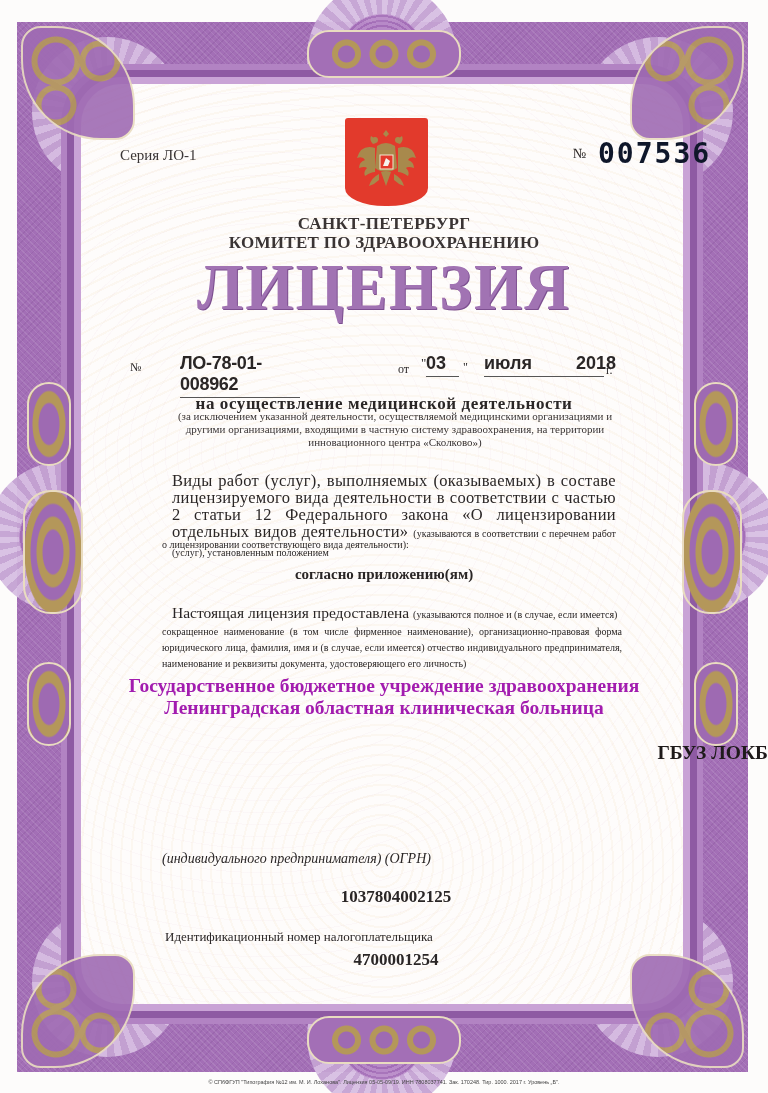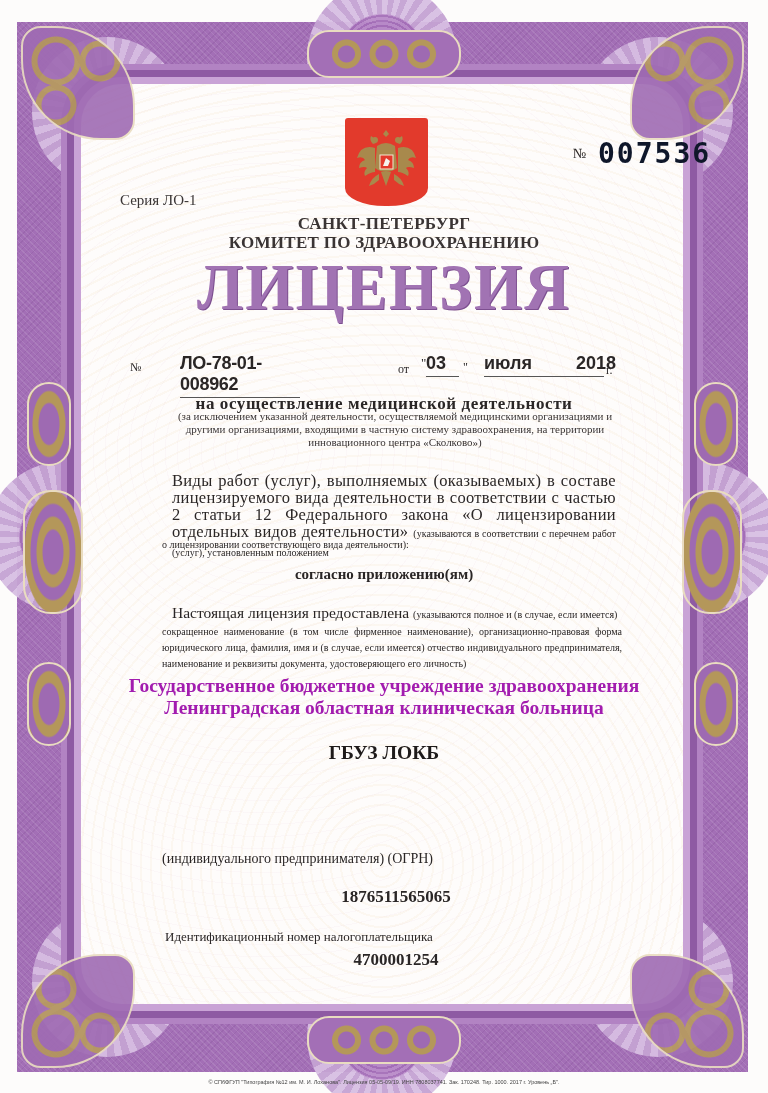--- a/index.html
+++ b/index.html
@@ -23,21 +23,21 @@
                   radial-gradient(circle at 30% 70%, transparent 14px, #b4975a 15px 20px, transparent 21px),
                   #9f6bb3; }
   .side-orn { width:56px; height:120px; border-radius:28px; background:
       radial-gradient(ellipse at 50% 50%, #9e6ab2 0 10px, #b4975a 11px 16px, #9e6ab2 17px 22px, #b4975a 23px 28px, transparent 29px); border:2px solid #e9dcc0; }
   .topbot-orn { width:150px; height:44px; border-radius:22px; background:
       radial-gradient(circle at 25% 50%, #9e6ab2 0 8px, #b4975a 9px 14px, transparent 15px),
       radial-gradient(circle at 50% 50%, #9e6ab2 0 8px, #b4975a 9px 14px, transparent 15px),
       radial-gradient(circle at 75% 50%, #9e6ab2 0 8px, #b4975a 9px 14px, transparent 15px), #a36fb6; border:2px solid #e9dcc0; }
 
   .abs { position:absolute; }
-  .series { left:120px; top:147px; font-size:15px; color:#3a3535;margin-top:45px; }
+  .series { left:120px; top:147px; font-size:15px; color:#3a3535; }
   .num-label { left:573px; top:146px; font-size:14px; }
   .num-value { left:598px; top:137px; font-family:"DejaVu Sans Mono", monospace; font-size:28px; color:#0f172a; letter-spacing:2px; font-weight:bold; }
 
   .emblem { left:345px; top:118px; width:83px; height:88px; background:#e23a2c; border-radius:3px 3px 40px 40px / 3px 3px 18px 18px; overflow:hidden; }
   .emblem .eagle { position:absolute; left:10px; top:10px; width:63px; height:65px; }
 
   .city { left:0; width:768px; top:214px; text-align:center; font-weight:bold; font-size:17px; color:#3a3434; letter-spacing:0.3px; }
   .committee { left:0; width:768px; top:233px; text-align:center; font-weight:bold; font-size:17px; color:#3a3434; letter-spacing:0.3px; }
   .title { left:0; width:768px; top:256px; text-align:center; font-weight:bold; font-size:62px; color:#a173b3; letter-spacing:2px; line-height:1; transform:scaleY(1.05); text-shadow: 1px 1px 0 #7d4f90; }
   .lic-no-sign { left:130px; top:360px; font-size:12px; }
@@ -57,24 +57,24 @@
   .works .small { font-size:10px; letter-spacing:0; }
   .works-note { left:162px; width:460px; top:536px; font-size:10px; }
 
   .per-app { left:0; width:768px; top:566px; text-align:center; font-weight:bold; font-size:15px; }
 
   .granted { left:172px; top:604px; font-size:15.5px; }
   .granted .small { font-size:10px; }
   .granted-note { left:162px; width:460px; top:624px; font-size:10px; line-height:16px; text-align:justify; }
 
   .org-full { left:0; width:768px; top:675px; text-align:center; font-weight:bold; font-size:19.5px; line-height:22px; color:#a21caf; }
-  .org-short { left:0; width:768px; top:742px; text-align:center; font-weight:bold; font-size:19.5px; color:#1e1a1a; }
+  .org-short { left:0; width:768px; top:742px; text-align:right; font-weight:bold; font-size:19.5px; color:#1e1a1a; }
 
   .ogrn-label { left:172px; top:852px; font-size:14px; line-height:14px; width:440px; }
-  .ogrn-label .l2 { display:block; margin-left:-10px; }
+  .ogrn-label .l2 { display:block; margin-left:-10px;font-style:italic; }
   .ogrn-value { left:0; width:768px; top:887px; text-align:center; font-weight:bold; font-size:17px; font-family:"Liberation Serif", serif; padding-left:24px; box-sizing:border-box; }
   .inn-label { left:152px; top:929px; font-size:13px;margin-left:13px; }
   .inn-value { left:0; width:768px; top:950px; text-align:center; font-weight:bold; font-size:17px; padding-left:24px; box-sizing:border-box; }
 
   .footer { left:0; width:768px; top:1079px; text-align:center; font-size:5.5px; color:#444; font-family:"Liberation Sans", sans-serif; }
 </style>
 </head>
 <body>
 
 <div class="frame">
@@ -156,17 +156,17 @@
 
 <div class="abs org-full">
   <div>Государственное бюджетное учреждение здравоохранения</div>
   <div>Ленинградская областная клиническая больница</div>
 </div>
 <div class="abs org-short">ГБУЗ ЛОКБ</div>
 
 <div class="abs ogrn-label">
   <span class="l2">(индивидуального предпринимателя) (ОГРН)</span>
 </div>
-<div class="abs ogrn-value">1876511565065</div>
+<div class="abs ogrn-value">1037804002125</div>
 <div class="abs inn-label">Идентификационный номер налогоплательщика</div>
 <div class="abs inn-value">4700001254</div>
 
 <div class="abs footer">© СПбФГУП "Типография №12 им. М. И. Лоханова". Лицензия 05-05-09/19. ИНН 7808037741. Зак. 170248. Тир. 1000. 2017 г. Уровень „Б".</div>
 
 </body></html>

